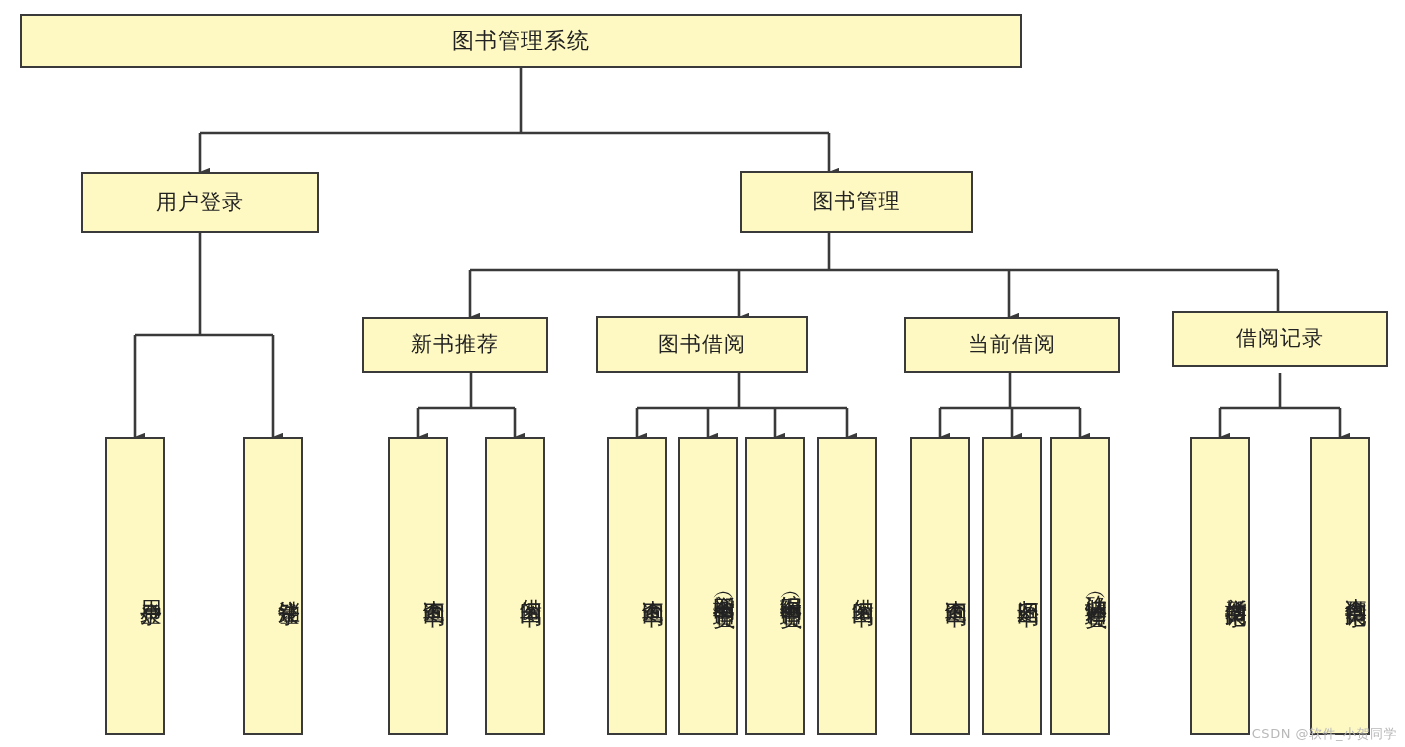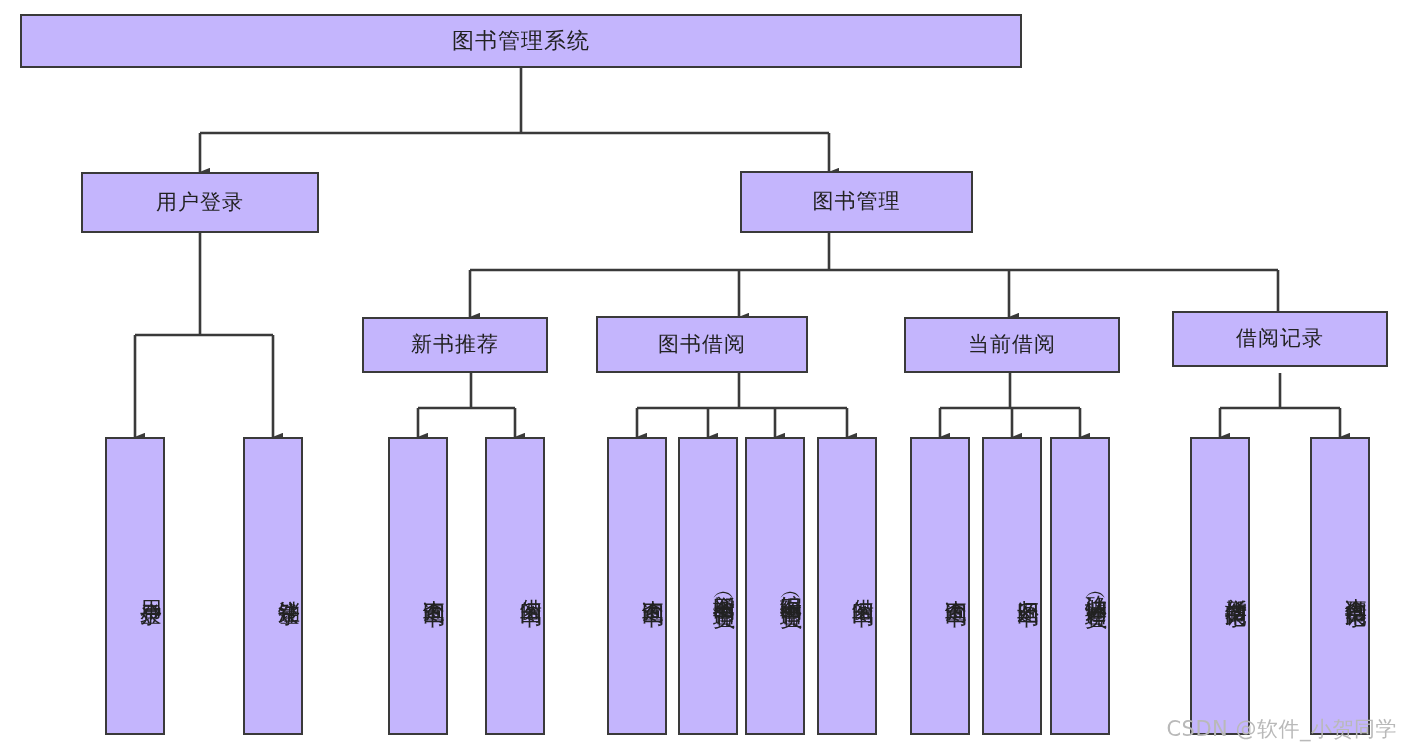--- a/index.html
+++ b/index.html
@@ -24,21 +24,21 @@
     position: absolute;
     left: 0;
     top: 0;
     width: 1405px;
     height: 747px;
     pointer-events: none;
   }
   .node {
     position: absolute;
     box-sizing: border-box;
-    background: #c4b5fd;
+    background: #fef9c3;
     border: 2px solid #3a3a3a;
     display: flex;
     align-items: center;
     justify-content: center;
     color: #222222;
     z-index: 2;
   }
   .node.horiz {
     font-size: 21px;
     line-height: 1.1;
@@ -62,21 +62,21 @@
   }
   .node.vert > span {
     display: block;
     writing-mode: vertical-rl;
     text-orientation: upright;
   }
   #watermark {
     position: absolute;
     right: 8px;
     bottom: 4px;
-    font-size: 21px;
+    font-size: 13px;
     color: #b9b9b9;
     letter-spacing: 0.5px;
     z-index: 5;
     white-space: nowrap;
     font-family: "DejaVu Sans", "Liberation Sans", sans-serif;
   }
 </style>
 </head>
 <body>
 

